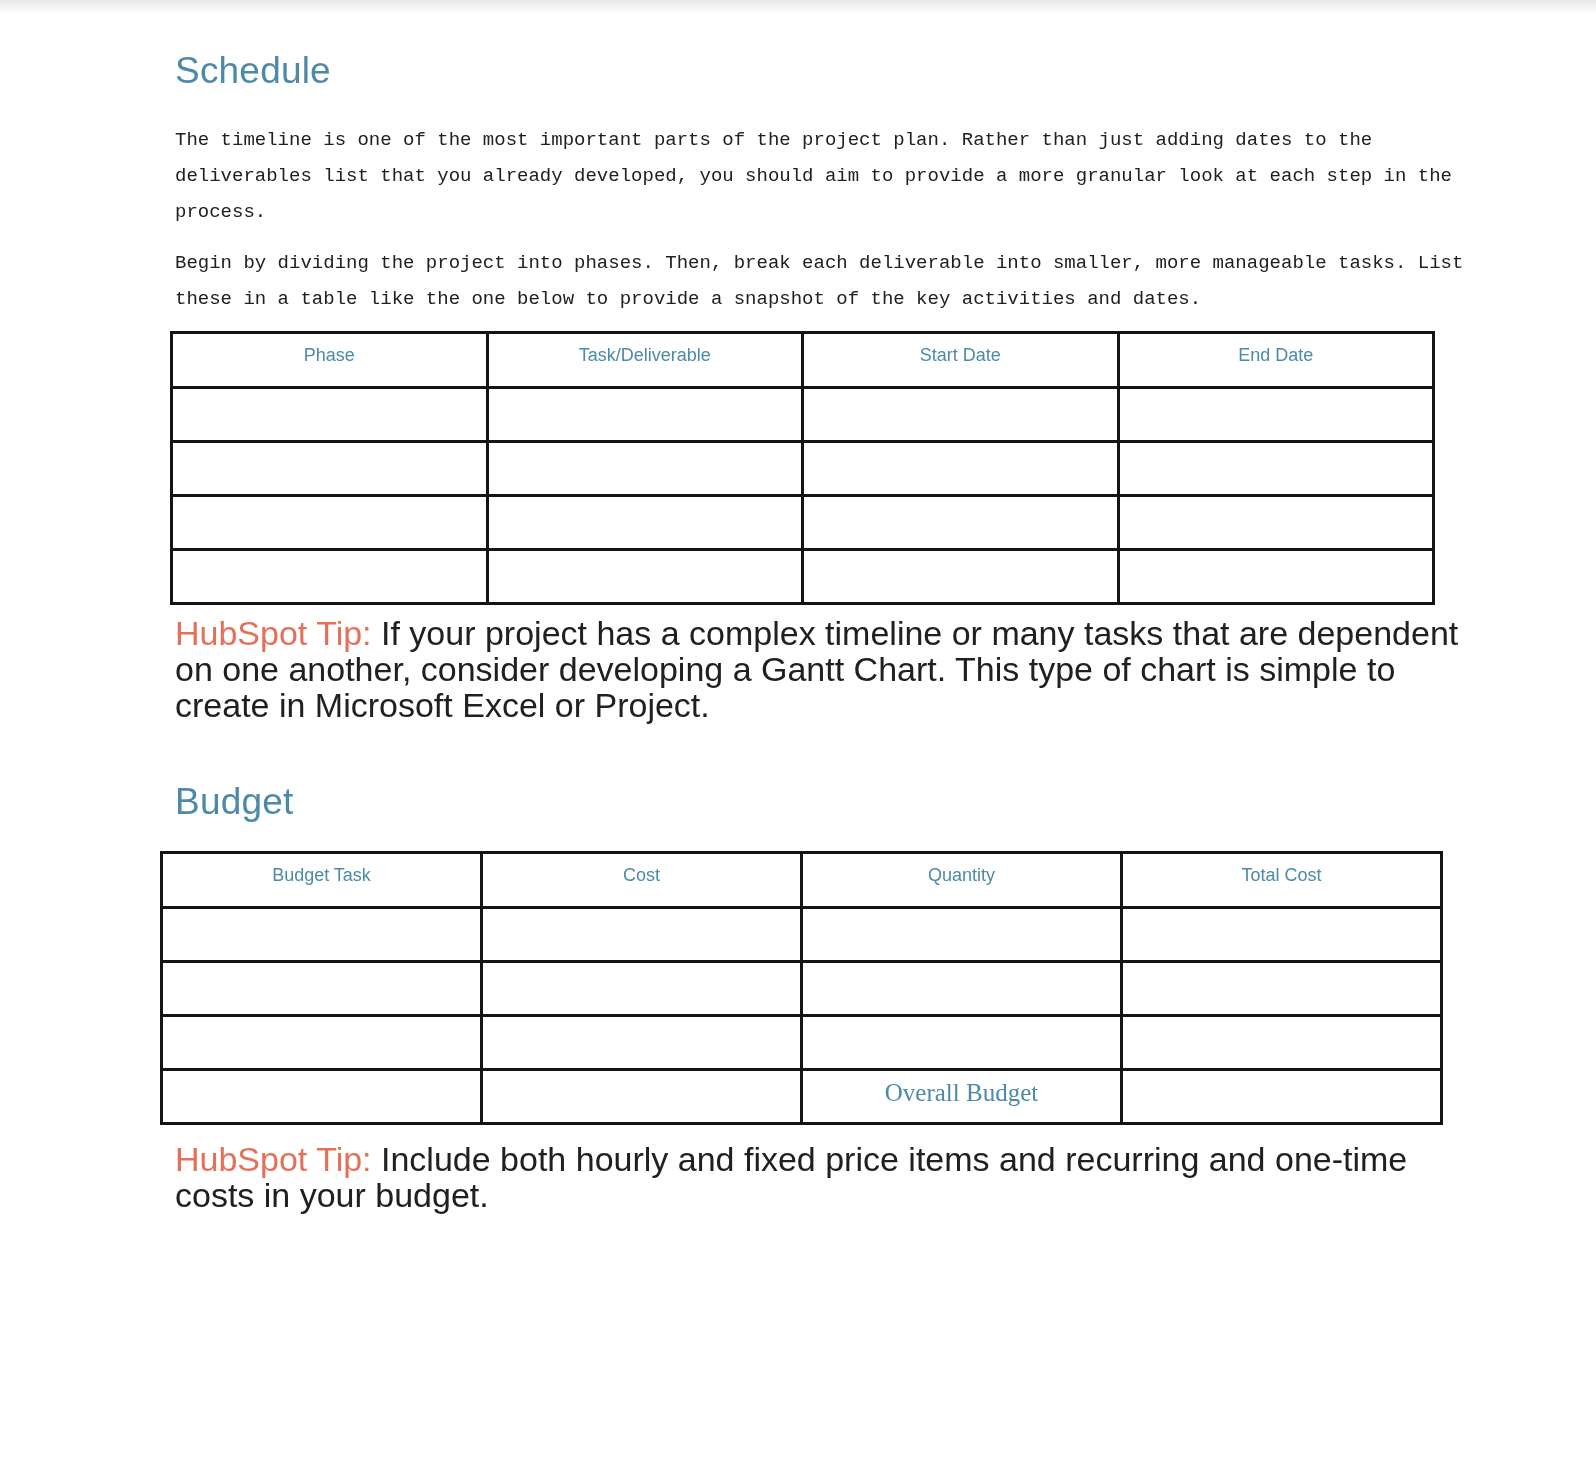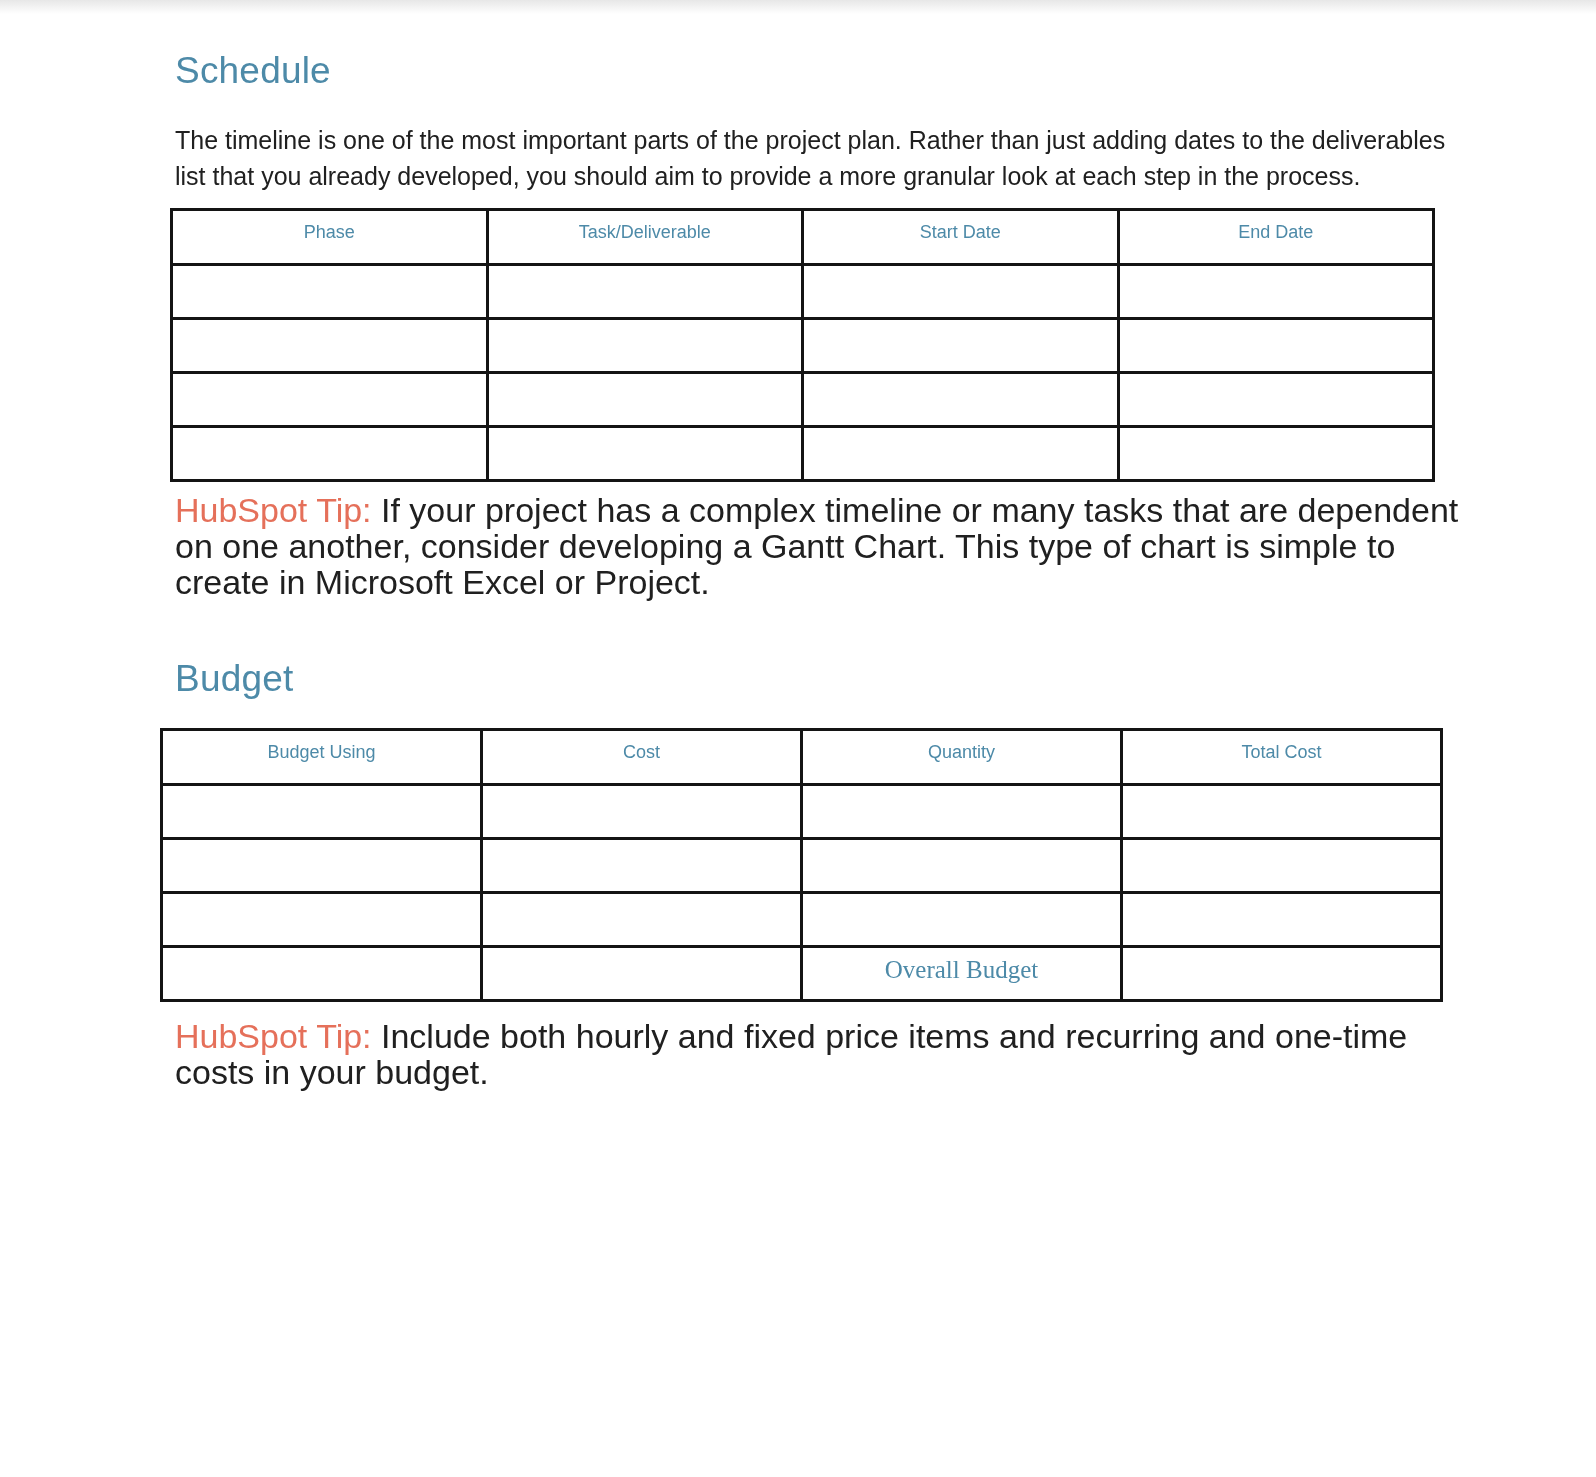--- a/index.html
+++ b/index.html
@@ -25,24 +25,25 @@
     padding:48px 120px 0 175px; 
   }
   h1.section-title{
     font-size:37px;
     font-weight:400;
     line-height:46px;
     color:var(--heading-blue);
     letter-spacing:0.2px;
   }
   p.body-text{
-    font-size:25px;
+    font-size:19px;
     line-height:36px;
     font-weight:400;
     color:var(--text);
+    font-family:Liberation Mono, monospace;
   }
   .para-1{margin-top:28px;}
   .para-2{margin-top:15px;}
   .tip{font-size:34px;line-height:36px;}
   .tip .tip-label{color:var(--tip-orange);}
   .tip .tip-text{color:var(--text);}
   .tip-schedule{margin-top:10px;}
   .tip-budget{margin-top:16px;}
   table.doc-table{
     border-collapse:collapse;
@@ -83,20 +84,21 @@
 </head>
 <body>
 
 <div class="top-edge"></div>
 
 <div class="page">
 
   <h1 class="section-title">Schedule</h1>
 
   <p class="body-text para-1">The timeline is one of the most important parts of the project plan. Rather than just adding dates to the deliverables list that you already developed, you should aim to provide a more granular look at each step in the process.</p>
+  <p class="body-text para-2">Begin by dividing the project into phases. Then, break each deliverable into smaller, more manageable tasks. List these in a table like the one below to provide a snapshot of the key activities and dates.</p>
 
   <table class="doc-table schedule-table">
     <thead>
       <tr>
         <th>Phase</th>
         <th>Task/Deliverable</th>
         <th>Start Date</th>
         <th>End Date</th>
       </tr>
     </thead>
@@ -129,21 +131,21 @@
   </table>
 
   <p class="tip tip-schedule"><span class="tip-label">HubSpot Tip:</span> <span class="tip-text">If your project has a complex timeline or many tasks that are dependent on one another, consider developing a Gantt Chart. This type of chart is simple to create in Microsoft Excel or Project.</span></p>
 
   <h1 class="section-title budget-title">Budget</h1>
 
 
   <table class="doc-table budget-table">
     <thead>
       <tr>
-        <th>Budget Using</th>
+        <th>Budget Task</th>
         <th>Cost</th>
         <th>Quantity</th>
         <th>Total Cost</th>
       </tr>
     </thead>
     <tbody>
       <tr>
         <td></td>
         <td></td>
         <td></td>

